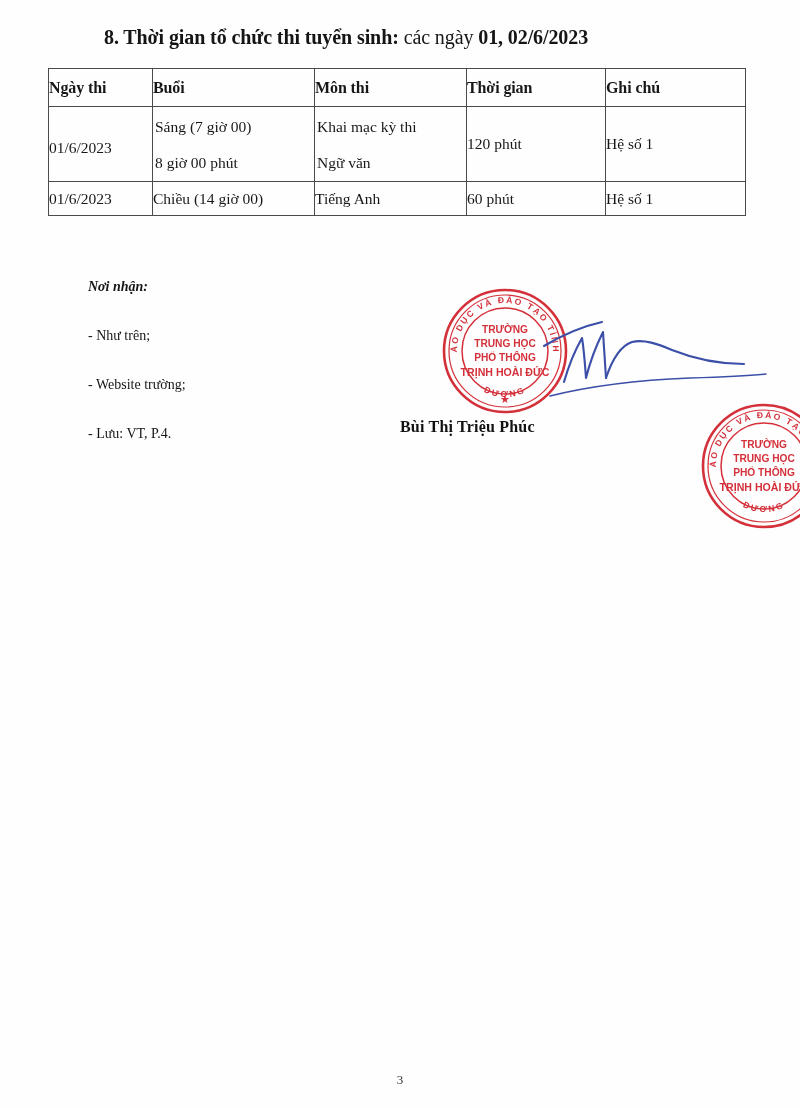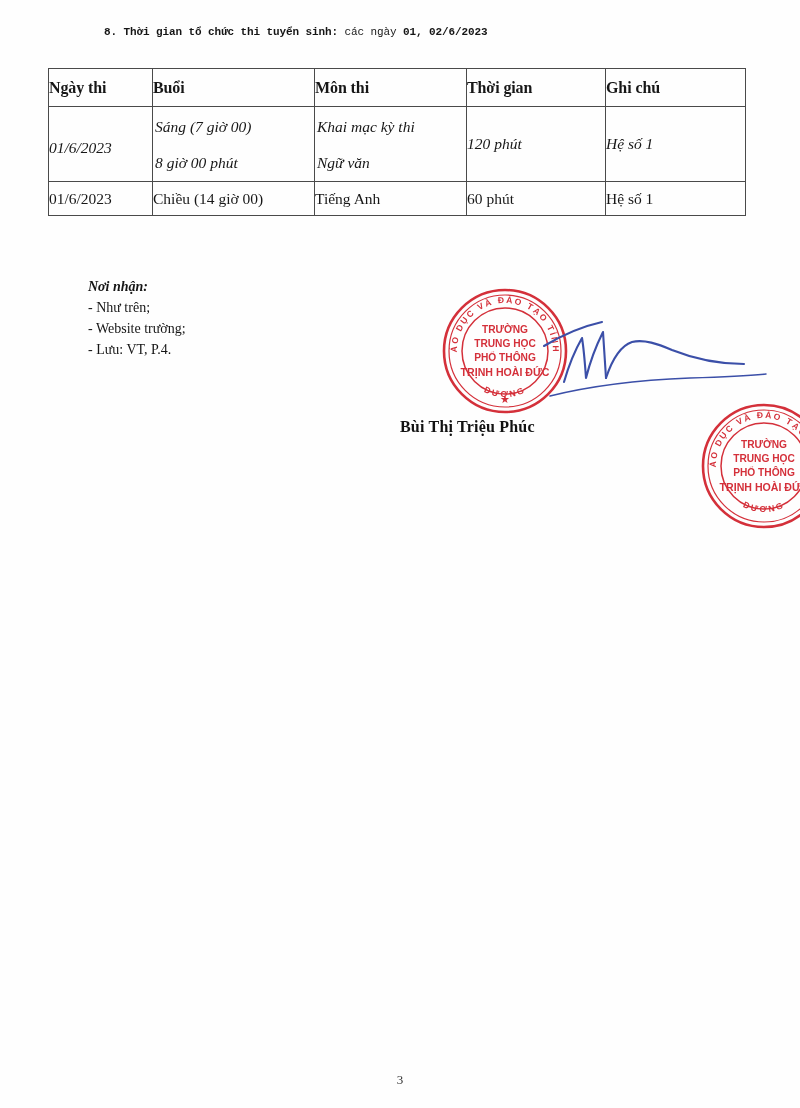--- a/index.html
+++ b/index.html
@@ -23,25 +23,24 @@
     width: 800px;
     height: 1108px;
     background: #fefefe;
   }
 
   
   .heading {
     position: absolute;
     left: 104px;
     top: 26px;
-    font-size: 11px;
+    font-size: 20px;
     letter-spacing: -0.1px;
     white-space: nowrap;
     color: #151515;
-    font-family: Liberation Mono, monospace;
   }
   .heading .b { font-weight: bold; }
   .heading .r { font-weight: normal; }
 
   
   .exam-table {
     position: absolute;
     left: 48px;
     top: 68px;
     width: 697px;
@@ -62,21 +61,21 @@
     height: 37px;
     font-size: 16px;
     letter-spacing: -0.1px;
   }
   .col-1 { width: 104px; }
   .col-2 { width: 162px; }
   .col-3 { width: 152px; }
   .col-4 { width: 139px; }
   .col-5 { width: 140px; }
 
-  .row-tall td { height: 74px; font-style: italic; }
+  .row-tall td { height: 74px; }
   .row-norm td { height: 33px; }
 
   .cell-stack {
     display: flex;
     flex-direction: column;
     justify-content: space-between;
     height: 62px;
     padding: 5px 2px 4px;
     box-sizing: border-box;
   }
@@ -98,21 +97,21 @@
     top: 276px;
     font-size: 14px;
     line-height: 1.50;
     color: #151515;
   }
   .recipients .rec-title {
     font-style: italic;
     font-weight: bold;
     font-size: 14px;
   }
-  .recipients .rec-item { white-space: nowrap; }
+  .recipients .rec-item { white-space: nowrap; margin-top: 28px; }
 
   
   .sig-block {
     position: absolute;
     left: 400px;
     top: 274px;
     width: 360px;
     text-align: center;
     z-index: 6;
   }

